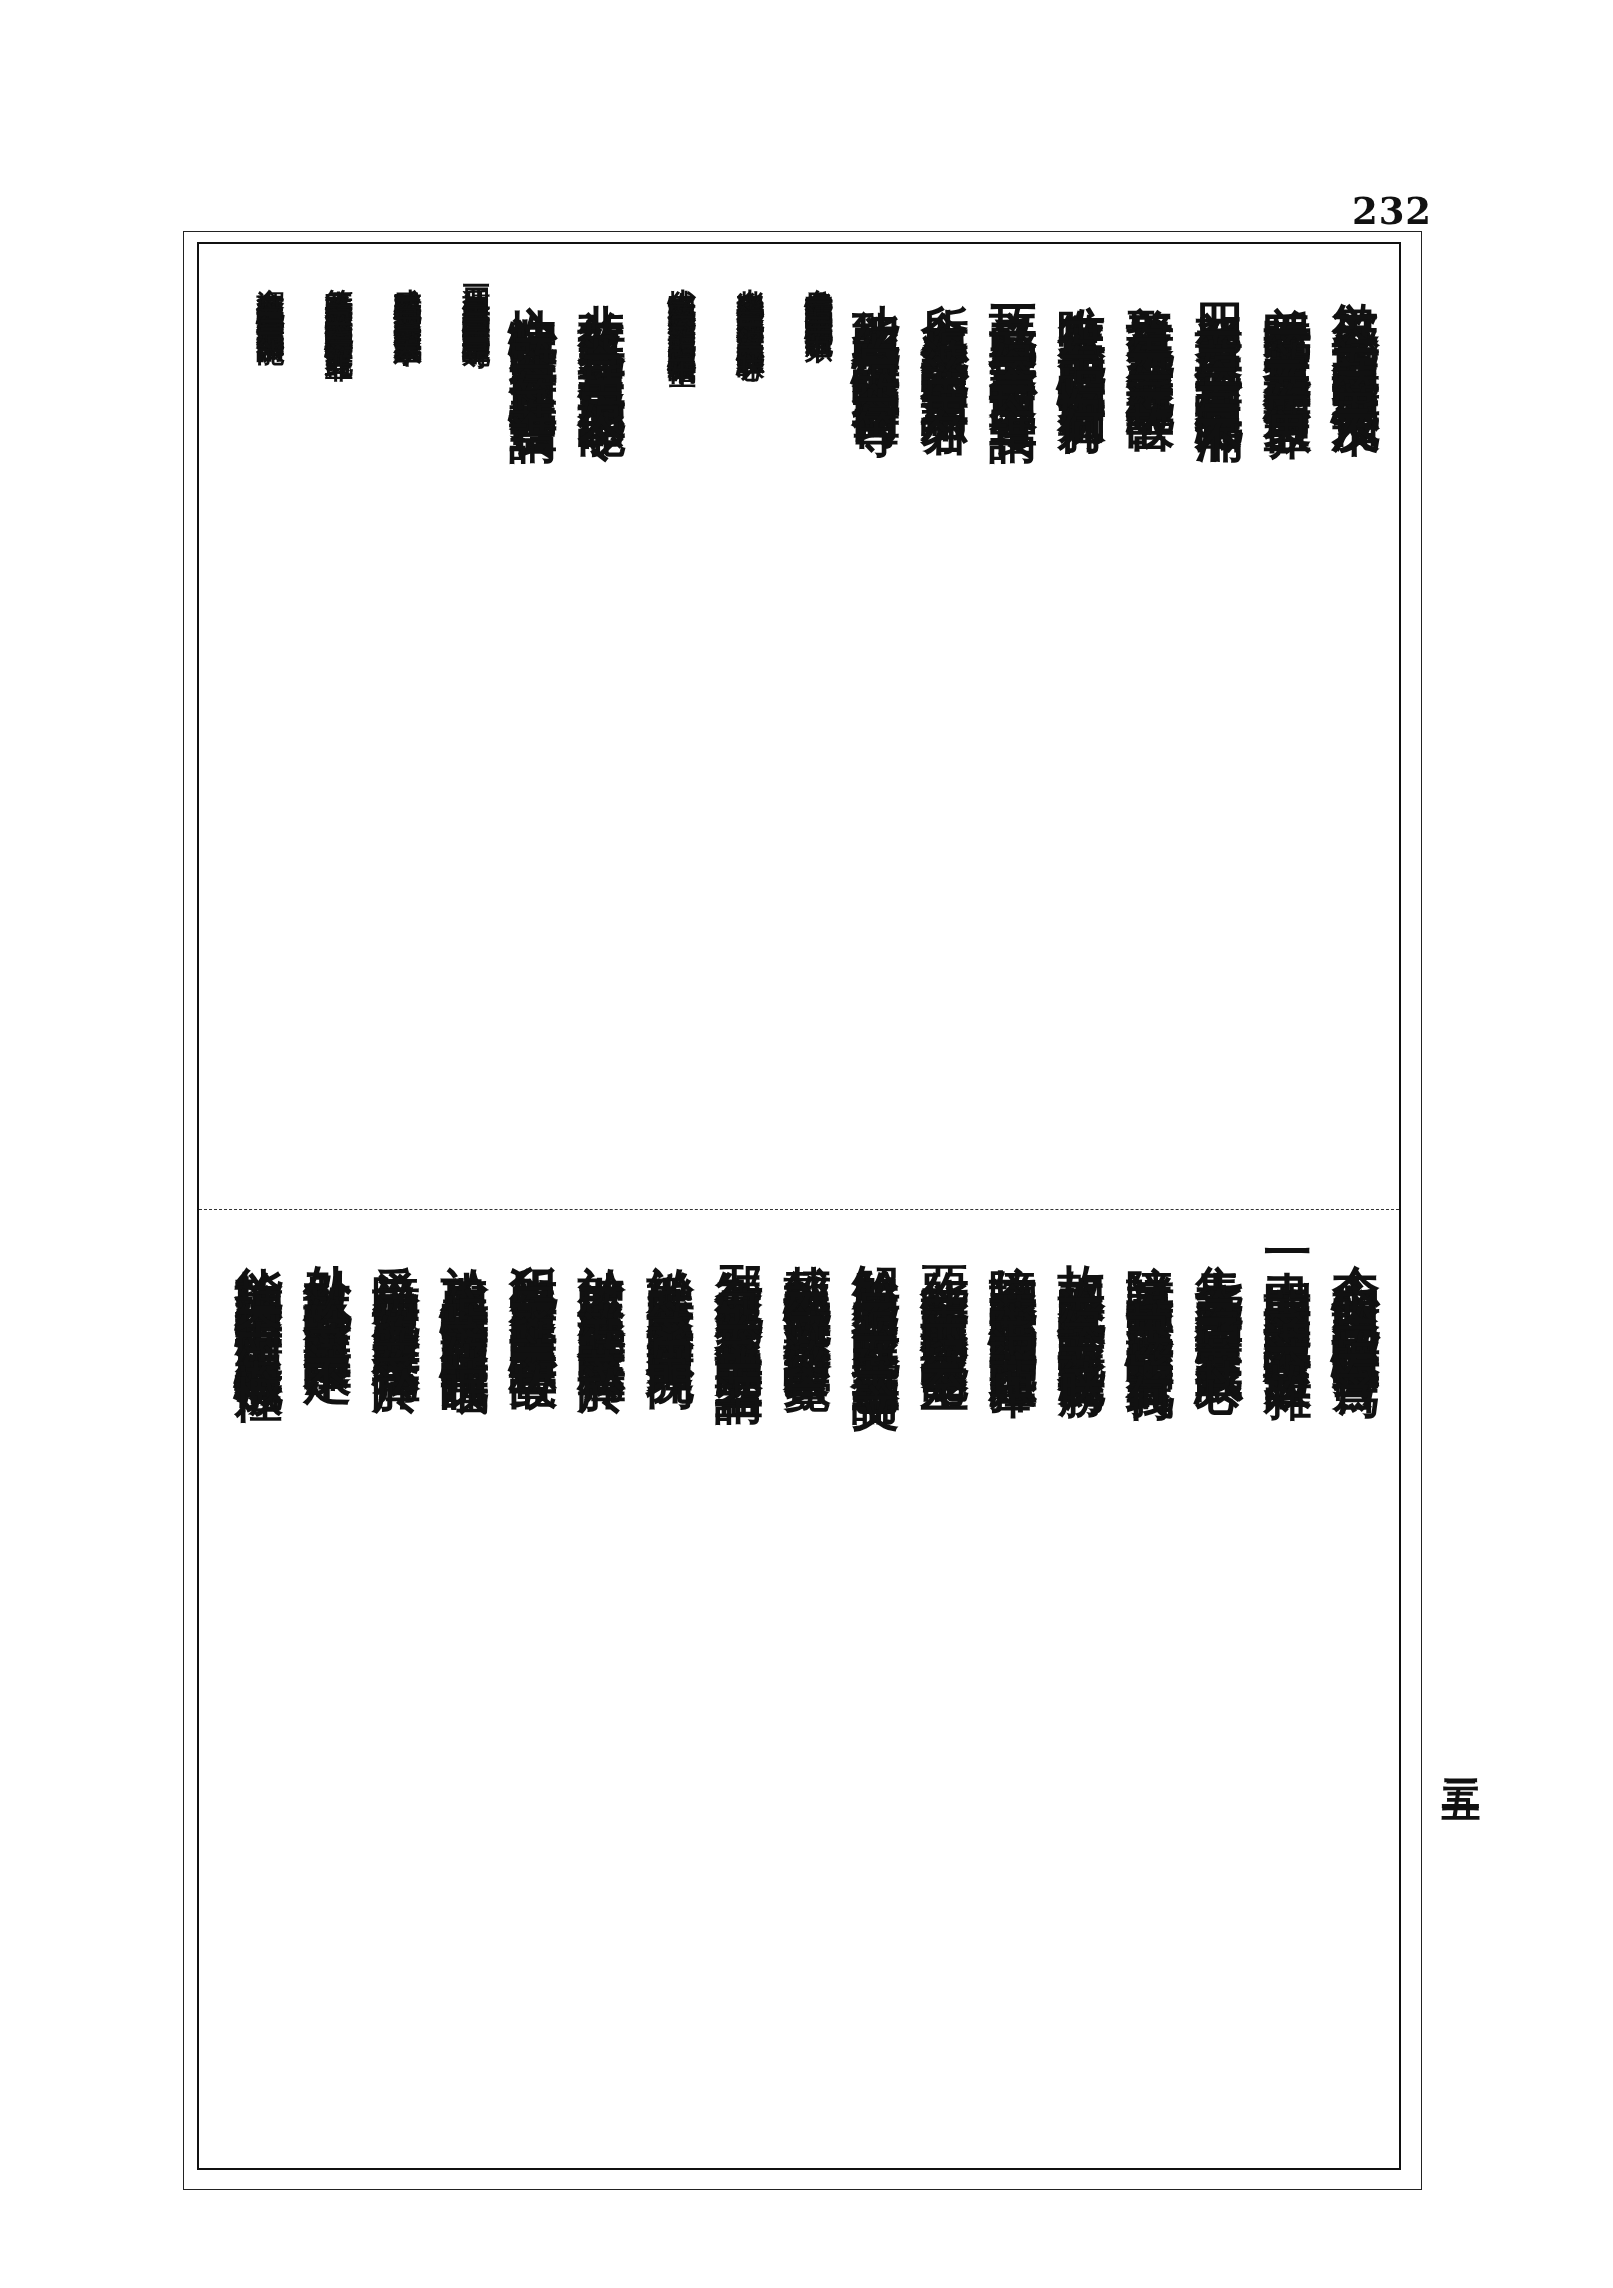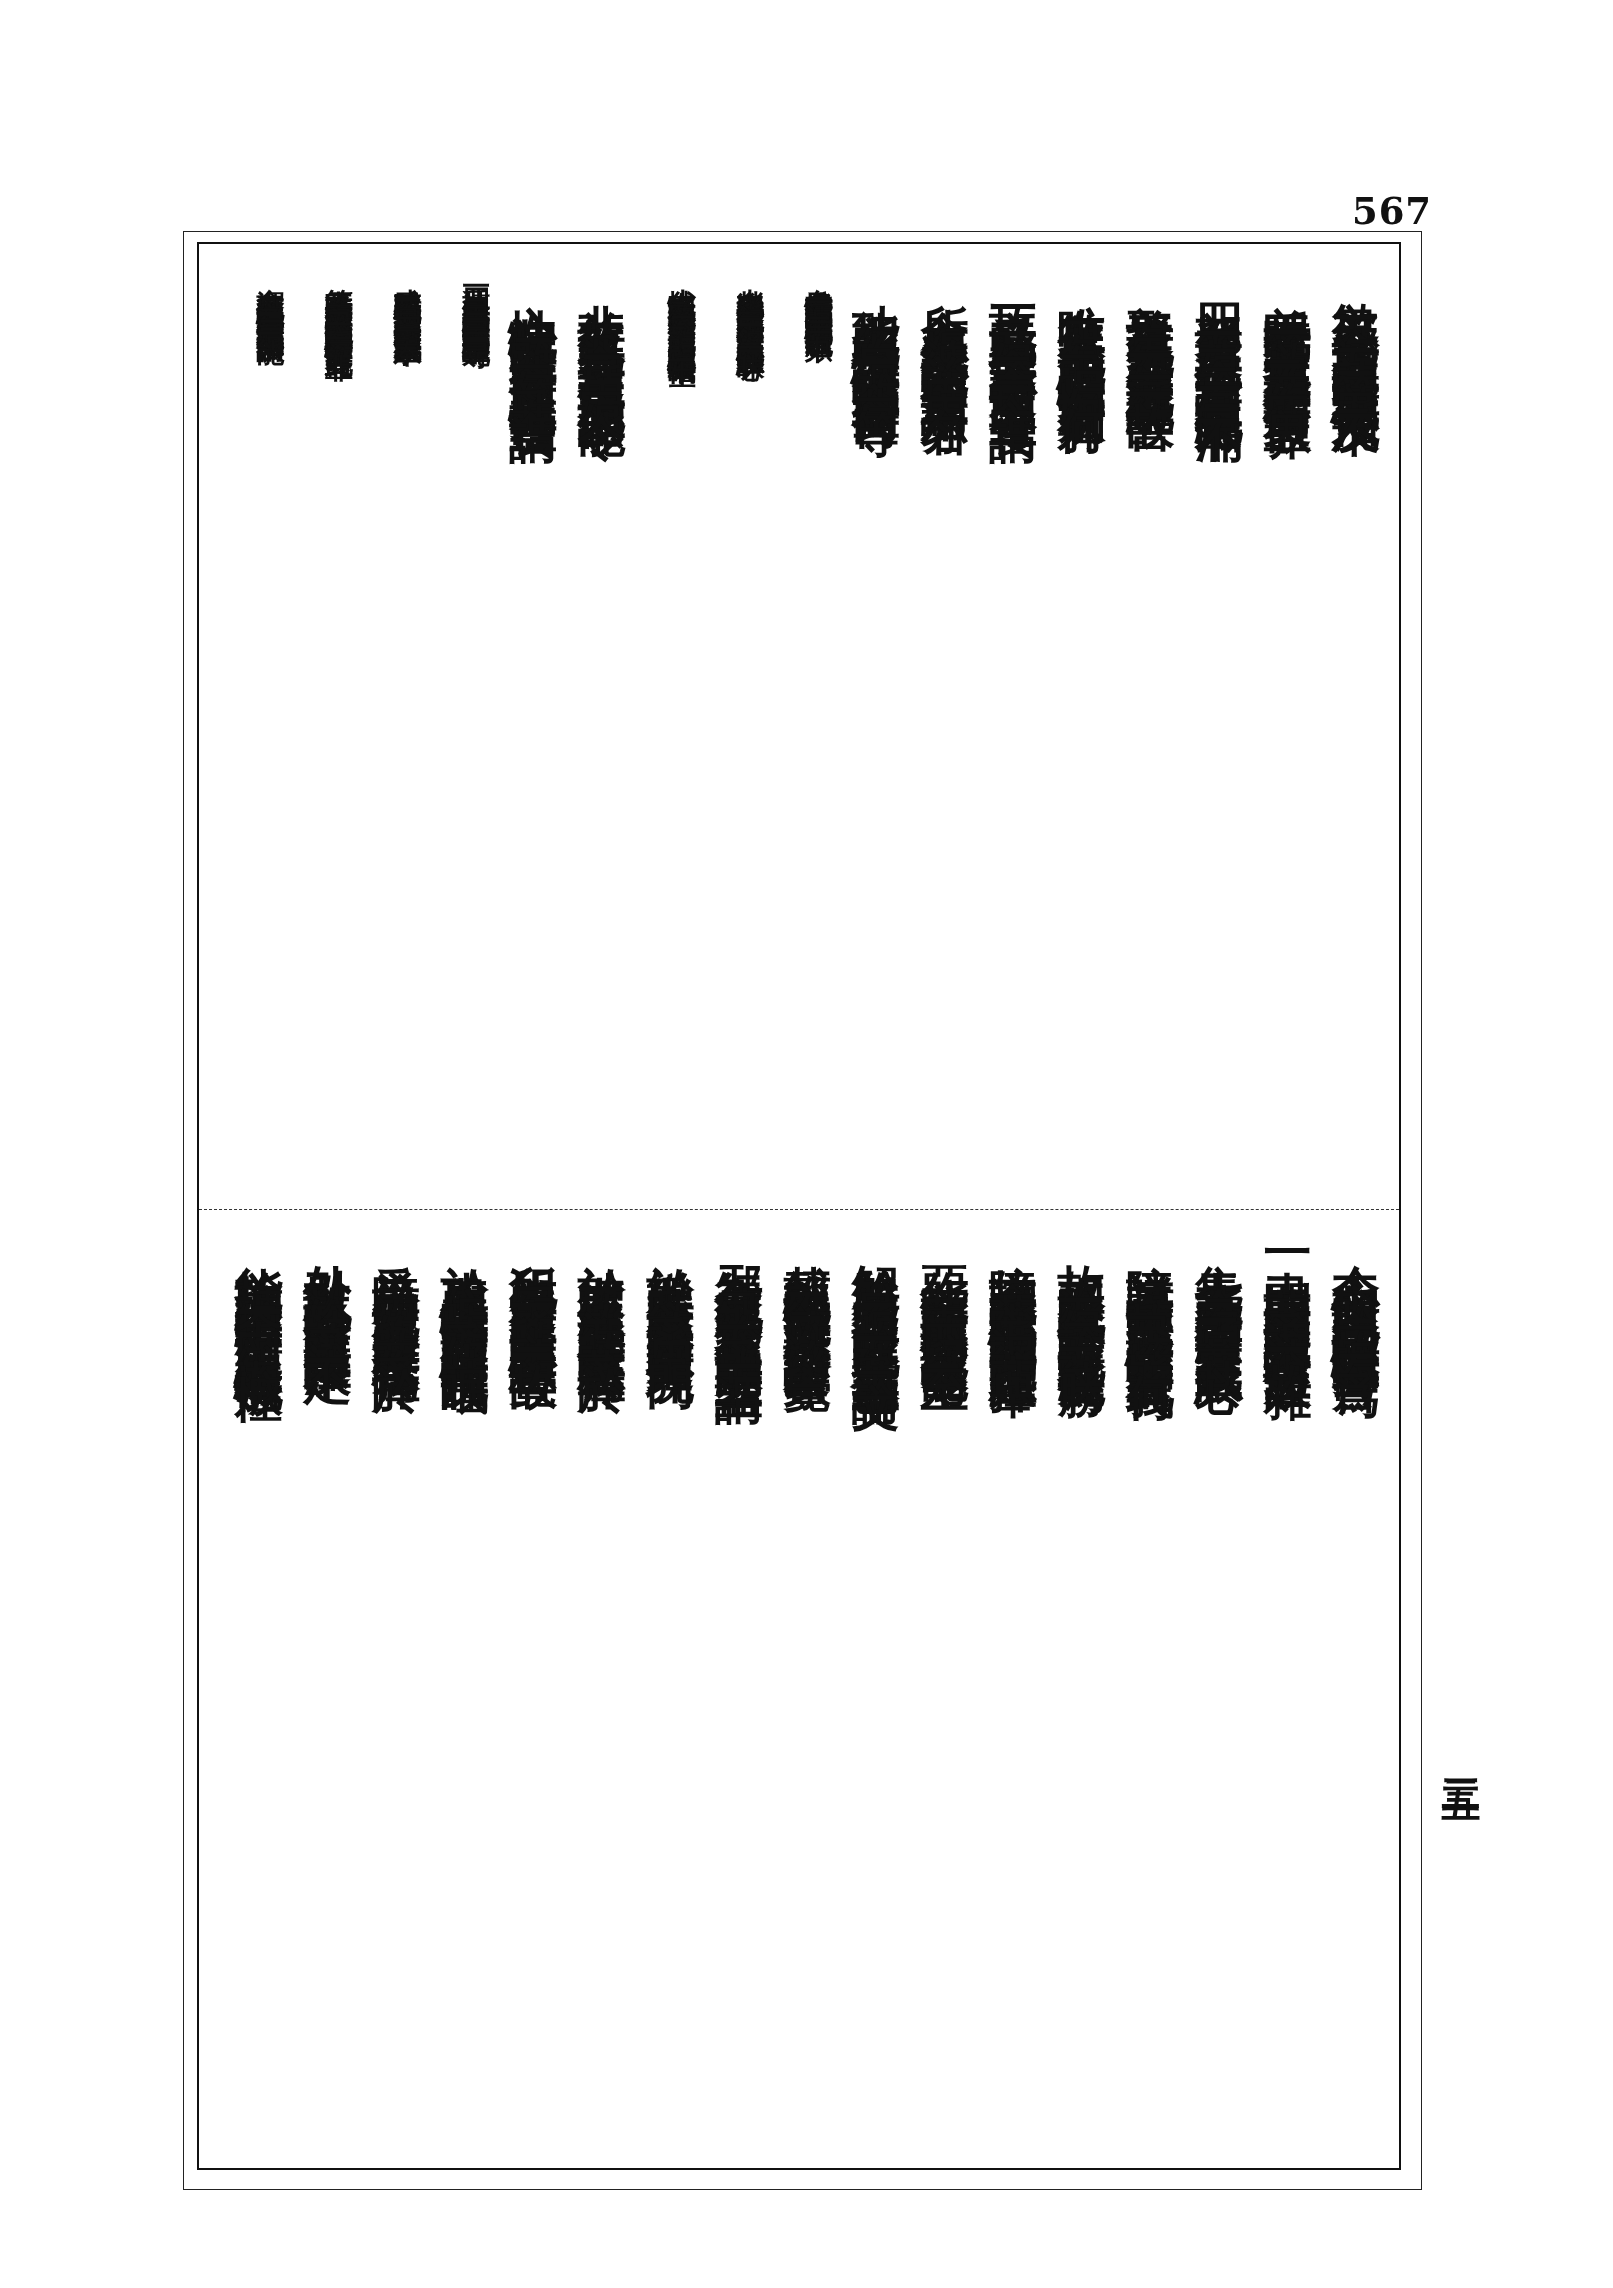--- a/index.html
+++ b/index.html
@@ -19,21 +19,21 @@
   .bottom-half { top:1227px; height:923px; }
   .col { writing-mode:vertical-rl; font-size:48px; line-height:1; letter-spacing:5.5px;
          font-weight:bold; white-space:nowrap; width:66px; }
   .col.small { font-size:28px; letter-spacing:1.8px; width:66px; white-space:normal; }
   .side-label { position:absolute; left:1435px; top:1749px; writing-mode:vertical-rl;
                 font-size:39px; font-weight:bold; letter-spacing:3.7px; }
 </style>
 </head>
 <body>
 
-<div class="page-num">567</div>
+<div class="page-num">232</div>
 
 <div class="frame-outer"></div>
 <div class="frame-inner"></div>
 <div class="divider"></div>
 
 <div class="half top-half">
   <div class="col">欲界五部貪名初蓋五部瞋名第二蓋欲界惛沈及不</div>
   <div class="col">善睡眠名第三蓋欲掉舉及不善惡作名第四蓋欲界</div>
   <div class="col">四部疑名第五蓋上已俱舍論云如是五種純是圓滿不</div>
   <div class="col">善聚故色無色界無有不善然此五種純不善故</div>

